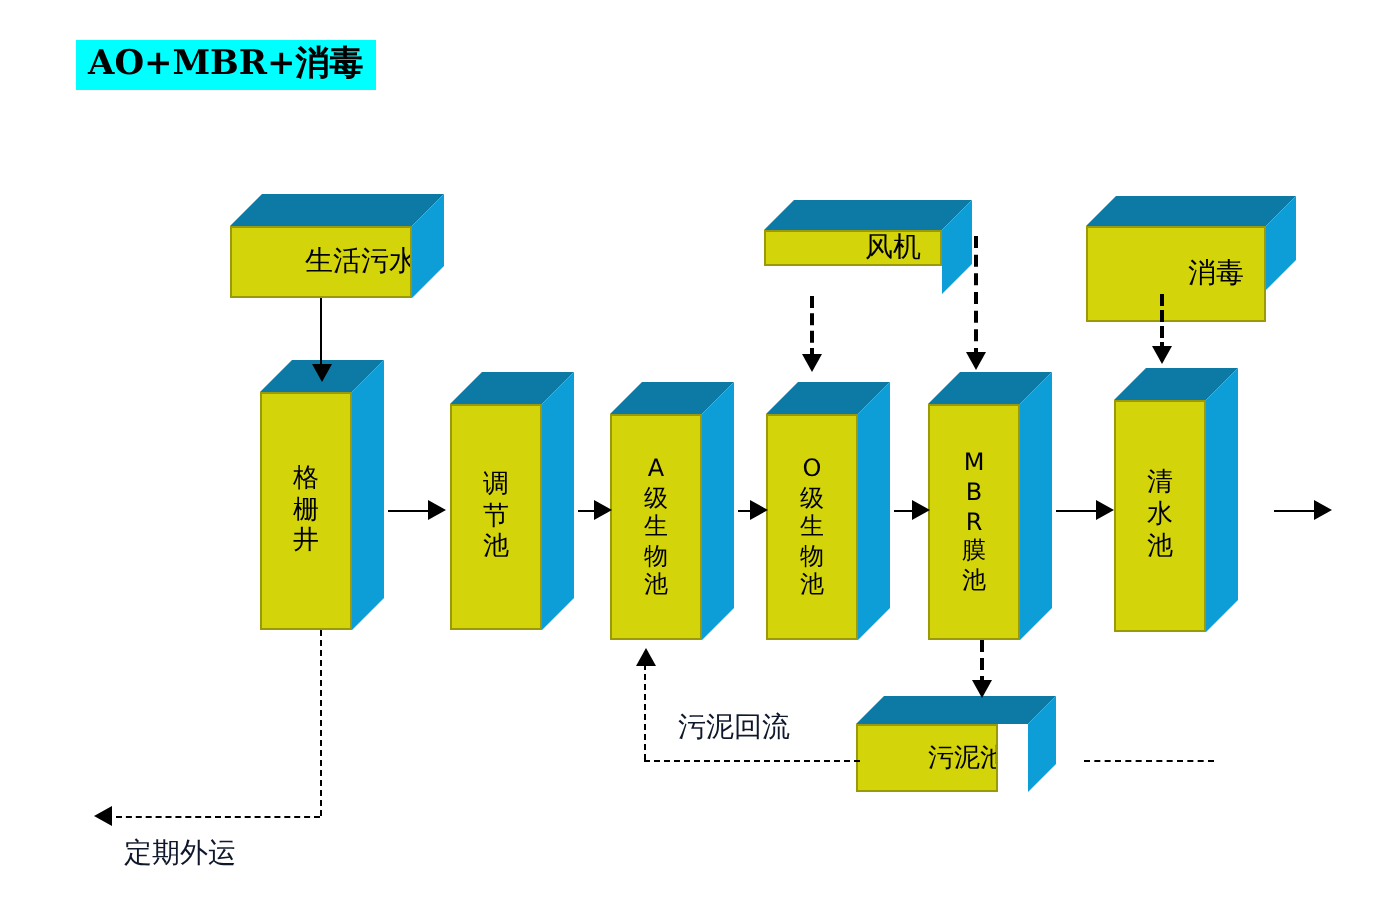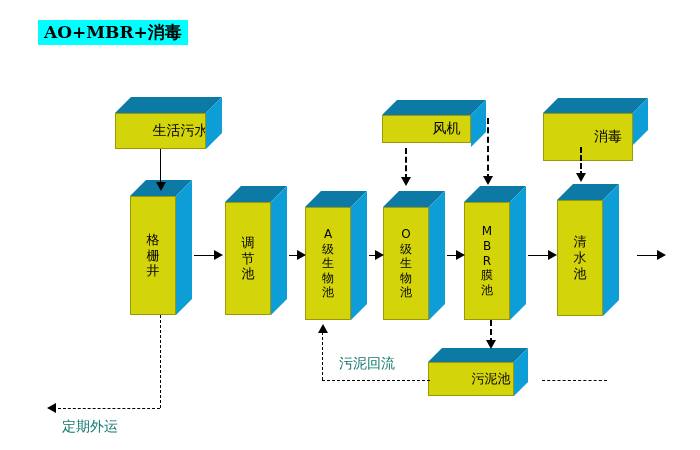--- a/index.html
+++ b/index.html
@@ -86,21 +86,21 @@
   .ar{position:absolute;width:0;height:0;}
   .ar-right{border-top:5px solid transparent;border-bottom:5px solid transparent;border-left:9px solid #000;}
   .ar-left{border-top:5px solid transparent;border-bottom:5px solid transparent;border-right:9px solid #000;}
   .ar-down{border-left:5px solid transparent;border-right:5px solid transparent;border-top:9px solid #000;}
   .ar-up{border-left:5px solid transparent;border-right:5px solid transparent;border-bottom:9px solid #000;}
 
   
   .cap{
     position:absolute;
     font-size:14px;
-    color:#0f766e;
+    color:#0f172a;
     white-space:nowrap;
     font-family:"DejaVu Sans","Liberation Sans",sans-serif;
   }
 </style>
 </head>
 <body>
 
 <div id="stage">
 
   <div id="title">AO+MBR+消毒</div>
@@ -111,21 +111,21 @@
     <div class="side" style="left:91px;top:0px;width:16px;height:52px;
                 clip-path:polygon(16px 0,16px 36px,0 52px,0 16px);"></div>
     <div class="front hlabel" style="left:0px;top:16px;width:91px;height:36px;">生活污水</div>
   </div>
 
   <div class="box" style="left:382px;top:100px;width:120px;height:62px;">
     <div class="top" style="left:0px;top:0px;width:104px;height:15px;
                 clip-path:polygon(15px 0,104px 0,89px 15px,0px 15px);"></div>
     <div class="side" style="left:89px;top:0px;width:15px;height:47px;
                 clip-path:polygon(15px 0,15px 32px,0 47px,0 15px);"></div>
-    <div class="front hlabel" style="left:0px;top:15px;width:89px;height:28px;">风机</div>
+    <div class="front hlabel" style="left:0px;top:15px;width:89px;height:18px;">风机</div>
   </div>
 
   <div class="box" style="left:543px;top:98px;width:120px;height:62px;">
     <div class="top" style="left:0px;top:0px;width:105px;height:15px;
                 clip-path:polygon(15px 0,105px 0,90px 15px,0px 15px);"></div>
     <div class="side" style="left:90px;top:0px;width:15px;height:47px;
                 clip-path:polygon(15px 0,15px 32px,0 47px,0 15px);"></div>
     <div class="front hlabel" style="left:0px;top:15px;width:90px;height:48px;">消毒</div>
   </div>
 
@@ -205,21 +205,21 @@
       <span>水</span>
       <span>池</span>
     </div>
   </div>
 
   <div class="box" style="left:428px;top:348px;width:114px;height:48px;">
     <div class="top" style="left:0px;top:0px;width:100px;height:14px;
                 clip-path:polygon(14px 0,100px 0,86px 14px,0px 14px);"></div>
     <div class="side" style="left:86px;top:0px;width:14px;height:48px;
                 clip-path:polygon(14px 0,14px 34px,0 48px,0 14px);"></div>
-    <div class="front hlabel small" style="left:0px;top:14px;width:86px;height:34px;text-align:center;">污泥池</div>
+    <div class="front hlabel small" style="left:0px;top:14px;width:71px;height:34px;text-align:center;">污泥池</div>
   </div>
 
   <div class="ln vline" style="left:160px;top:149px;height:37px;"></div>
   <div class="ar ar-down" style="left:156px;top:182px;"></div>
 
   <div class="ln hline" style="left:194px;top:255px;width:22px;"></div>
   <div class="ar ar-right" style="left:214px;top:250px;"></div>
 
   <div class="ln hline" style="left:289px;top:255px;width:10px;"></div>
   <div class="ar ar-right" style="left:297px;top:250px;"></div>

